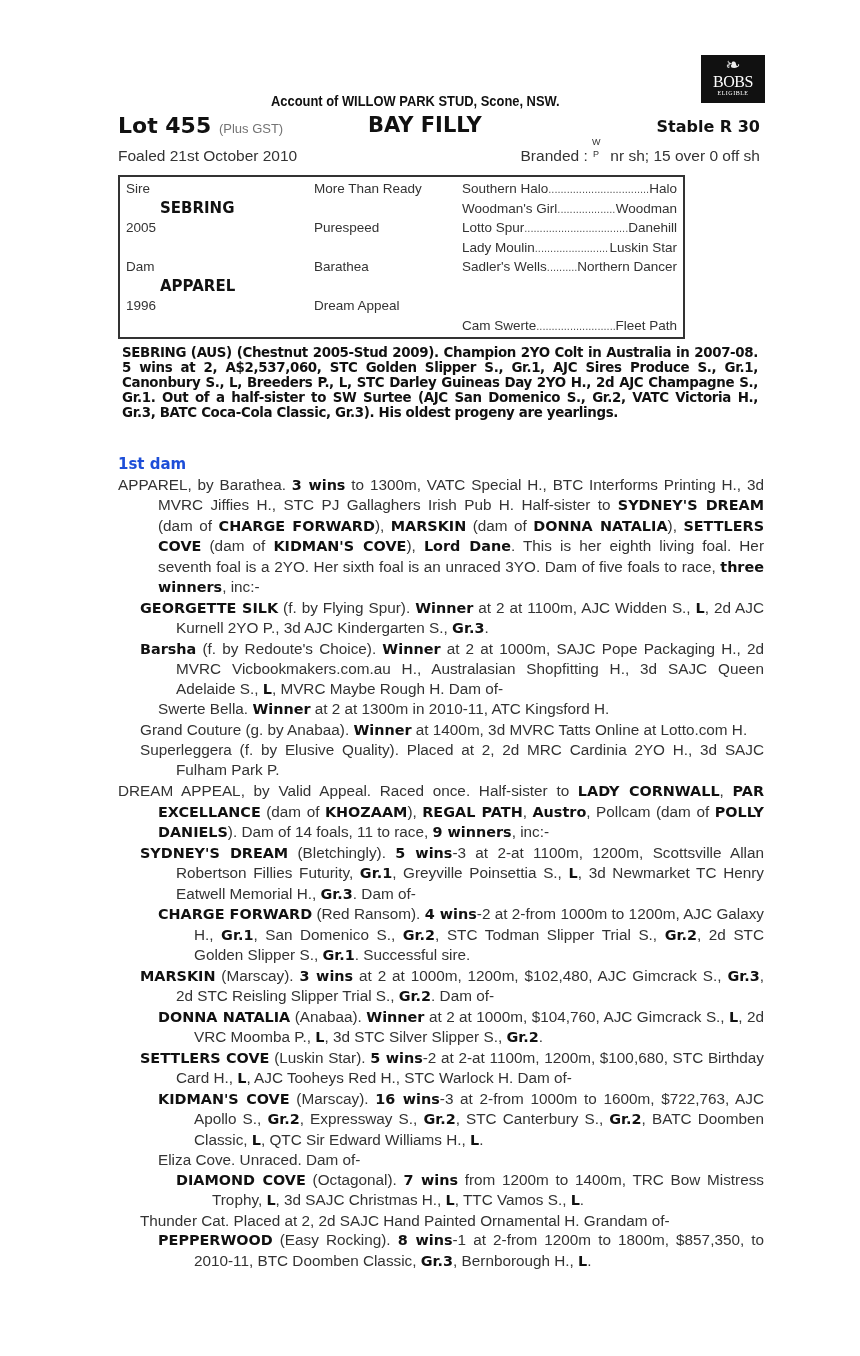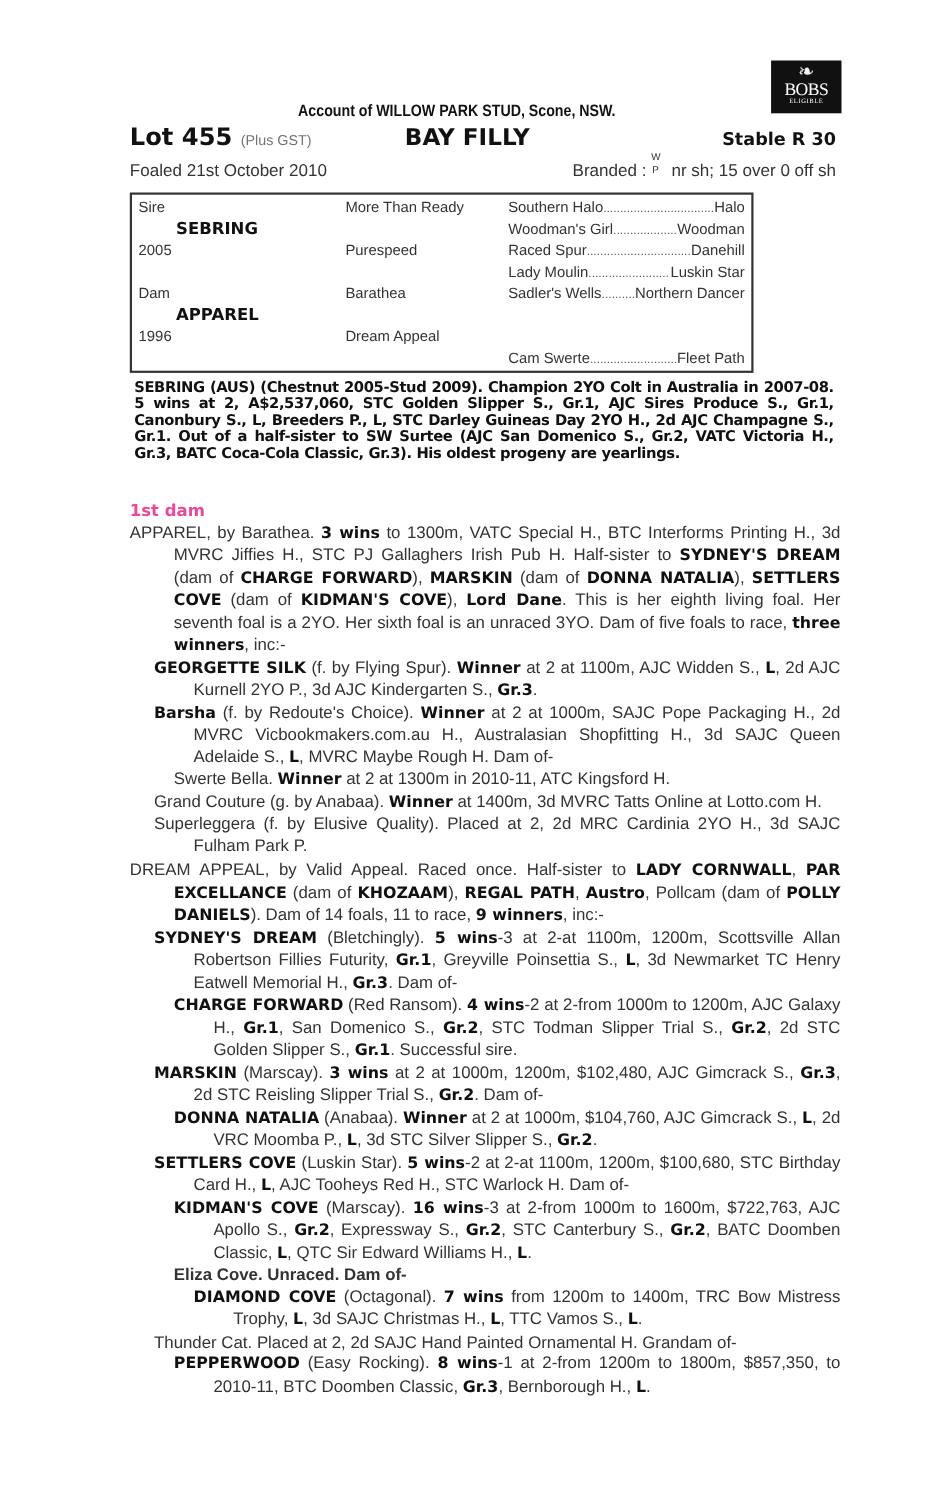--- a/index.html
+++ b/index.html
@@ -26,28 +26,28 @@
   .c1 { position: absolute; left: 0; }
   .c1.bold { font-weight: bold; font-family: "DejaVu Sans", sans-serif; font-size: 15px; color: #111; margin-left: 34px; }
   .c2 { position: absolute; left: 188px; }
   .c3 { position: absolute; left: 336px; right: 0; display: flex; }
   .c3 .l { white-space: nowrap; }
   .c3 .dots { flex: 1; overflow: hidden; white-space: nowrap; color: #555; }
   .c3 .dots::before { content: "............................................................................................................"; letter-spacing: 0px; font-size: 11px; }
   .c3 .r { white-space: nowrap; }
   .sireblurb { position: absolute; top: 290px; left: 4px; width: 636px; font-weight: bold; font-family: "DejaVu Sans", sans-serif; font-size: 13.4px; line-height: 15px; text-align: justify; letter-spacing: -0.35px; }
   .section { position: absolute; left: 0; width: 646px; font-size: 15.3px; line-height: 19.5px; color: #333; }
-  .h { font-weight: bold; font-family: "DejaVu Sans", sans-serif; font-size: 15px; color: #ec4899; }
+  .h { font-weight: bold; font-family: "DejaVu Sans", sans-serif; font-size: 15px; color: #1d4ed8; }
   .p { text-align: justify; }
   .b { font-weight: bold; font-family: "DejaVu Sans", sans-serif; font-size: 14.4px; color: #111; }
   .lvl0 { padding-left: 40px; text-indent: -40px; }
   .lvl1 { padding-left: 58px; text-indent: -36px; }
   .lvl1c { padding-left: 40px; text-indent: -0px; }
   .lvl2 { padding-left: 76px; text-indent: -36px; }
-  .lvl2c { padding-left: 40px; font-weight: bold; }
+  .lvl2c { padding-left: 40px; }
   .lvl3 { padding-left: 94px; text-indent: -36px; }
 </style>
 </head>
 <body>
 
 <div class="logo">
   <div class="horse">❧</div>
   <div class="bobs">BOBS</div>
   <div class="elig">ELIGIBLE</div>
 </div>
@@ -86,21 +86,21 @@
         <span class="c3">
           <span class="l">Woodman's Girl</span>
           <span class="dots"></span>
           <span class="r">Woodman</span>
         </span>
       </div>
       <div class="row">
         <span class="c1">2005</span>
         <span class="c2">Purespeed</span>
         <span class="c3">
-          <span class="l">Raced Spur</span>
+          <span class="l">Lotto Spur</span>
           <span class="dots"></span>
           <span class="r">Danehill</span>
         </span>
       </div>
       <div class="row">
         <span class="c1"></span>
         <span class="c2"></span>
         <span class="c3">
           <span class="l">Lady Moulin</span>
           <span class="dots"></span>

